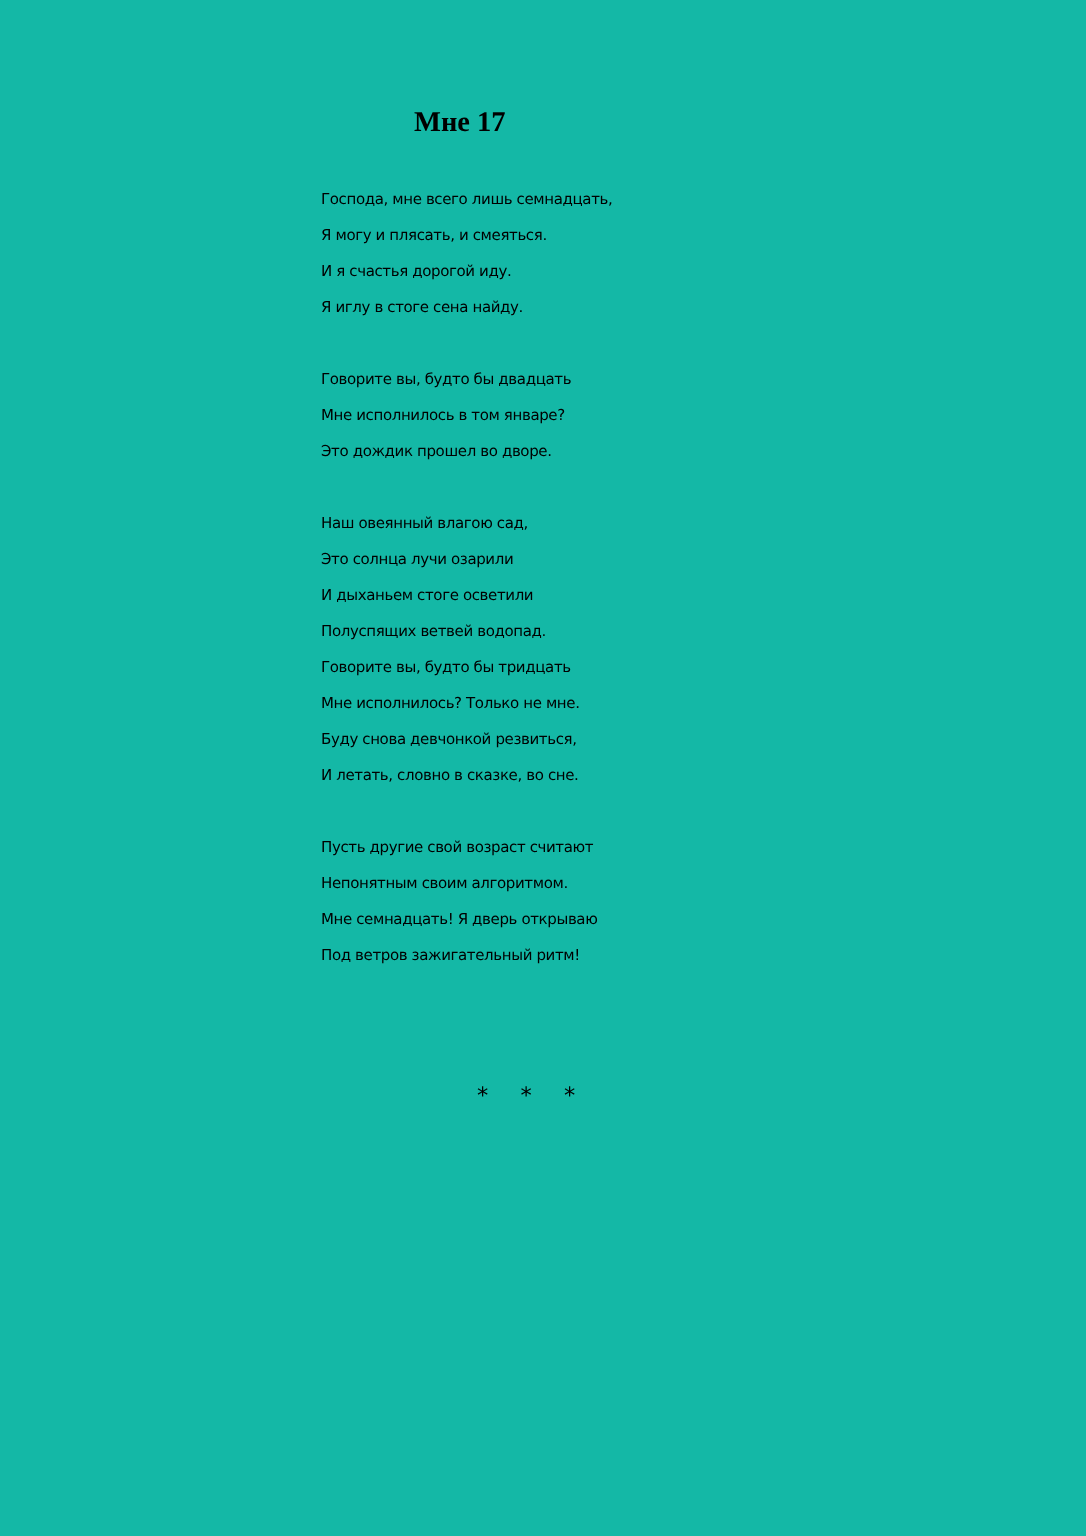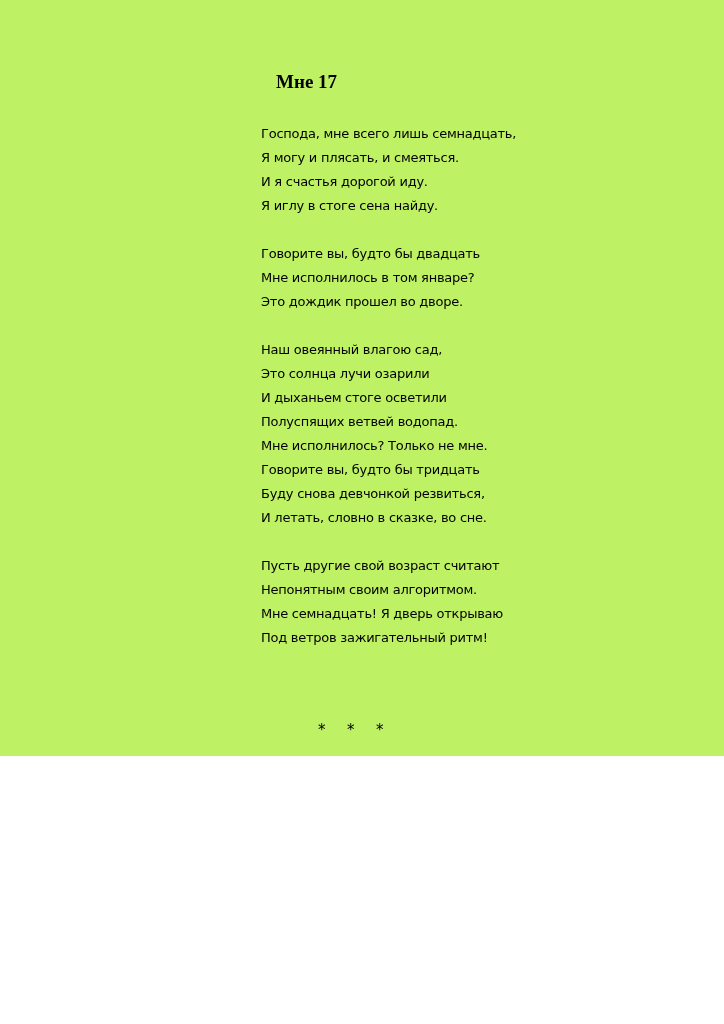--- a/index.html
+++ b/index.html
@@ -11,42 +11,41 @@
       width: 724px;
       height: 1024px;
       position: relative;
       overflow: hidden;
       color: #000000;
     }
     .page {
       position: absolute;
       left: 0; top: 0;
       width: 724px;
-      height: 756px;
-      background: #bef264;
+      height: 1024px;
+      background: #14b8a6;
     }
     .title {
       position: absolute;
       left: 276px;
       top: 70px;
       font-family: "Liberation Serif", serif;
       font-weight: bold;
       font-size: 19px;
       line-height: 24px;
       white-space: nowrap;
     }
     .poem {
       position: absolute;
       left: 214px;
       top: 122px;
       font-family: "DejaVu Sans", sans-serif;
-      font-size: 13px;
+      font-size: 10px;
       letter-spacing: -0.25px;
       line-height: 24px;
-      margin-left: 47px;
     }
     .stanza {
       margin: 0 0 24px 0;
     }
     .line {
       display: block;
       height: 24px;
       white-space: nowrap;
     }
     .separator {
@@ -76,22 +75,22 @@
     <div class="stanza">
       <span class="line">Говорите вы, будто бы двадцать</span>
       <span class="line">Мне исполнилось в том январе?</span>
       <span class="line">Это дождик прошел во дворе.</span>
     </div>
     <div class="stanza">
       <span class="line">Наш овеянный влагою сад,</span>
       <span class="line">Это солнца лучи озарили</span>
       <span class="line">И дыханьем стоге осветили</span>
       <span class="line">Полуспящих ветвей водопад.</span>
+      <span class="line">Говорите вы, будто бы тридцать</span>
       <span class="line">Мне исполнилось? Только не мне.</span>
-      <span class="line">Говорите вы, будто бы тридцать</span>
       <span class="line">Буду снова девчонкой резвиться,</span>
       <span class="line">И летать, словно в сказке, во сне.</span>
     </div>
     <div class="stanza">
       <span class="line">Пусть другие свой возраст считают</span>
       <span class="line">Непонятным своим алгоритмом.</span>
       <span class="line">Мне семнадцать! Я дверь открываю</span>
       <span class="line">Под ветров зажигательный ритм!</span>
     </div>
   </div>

